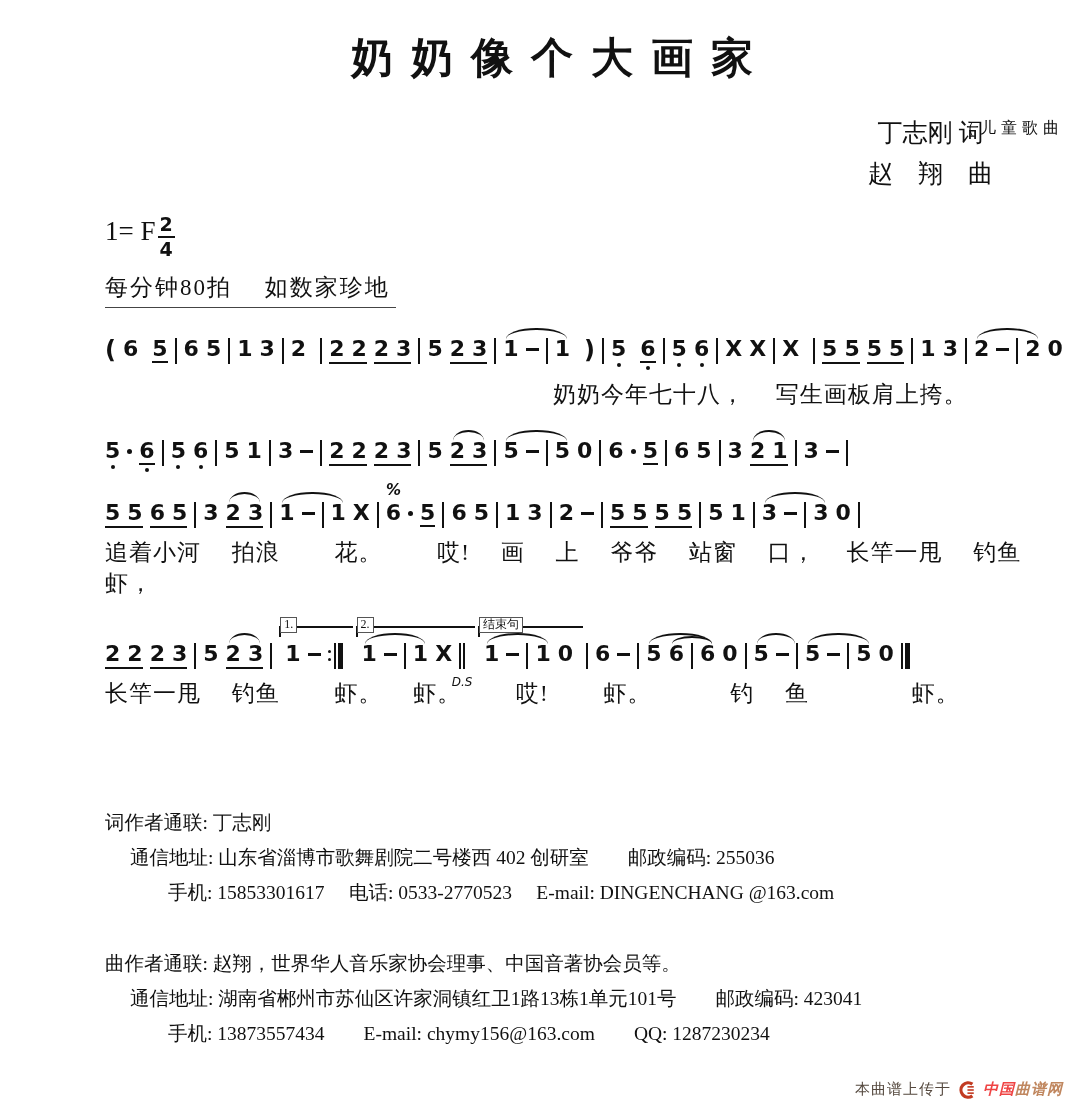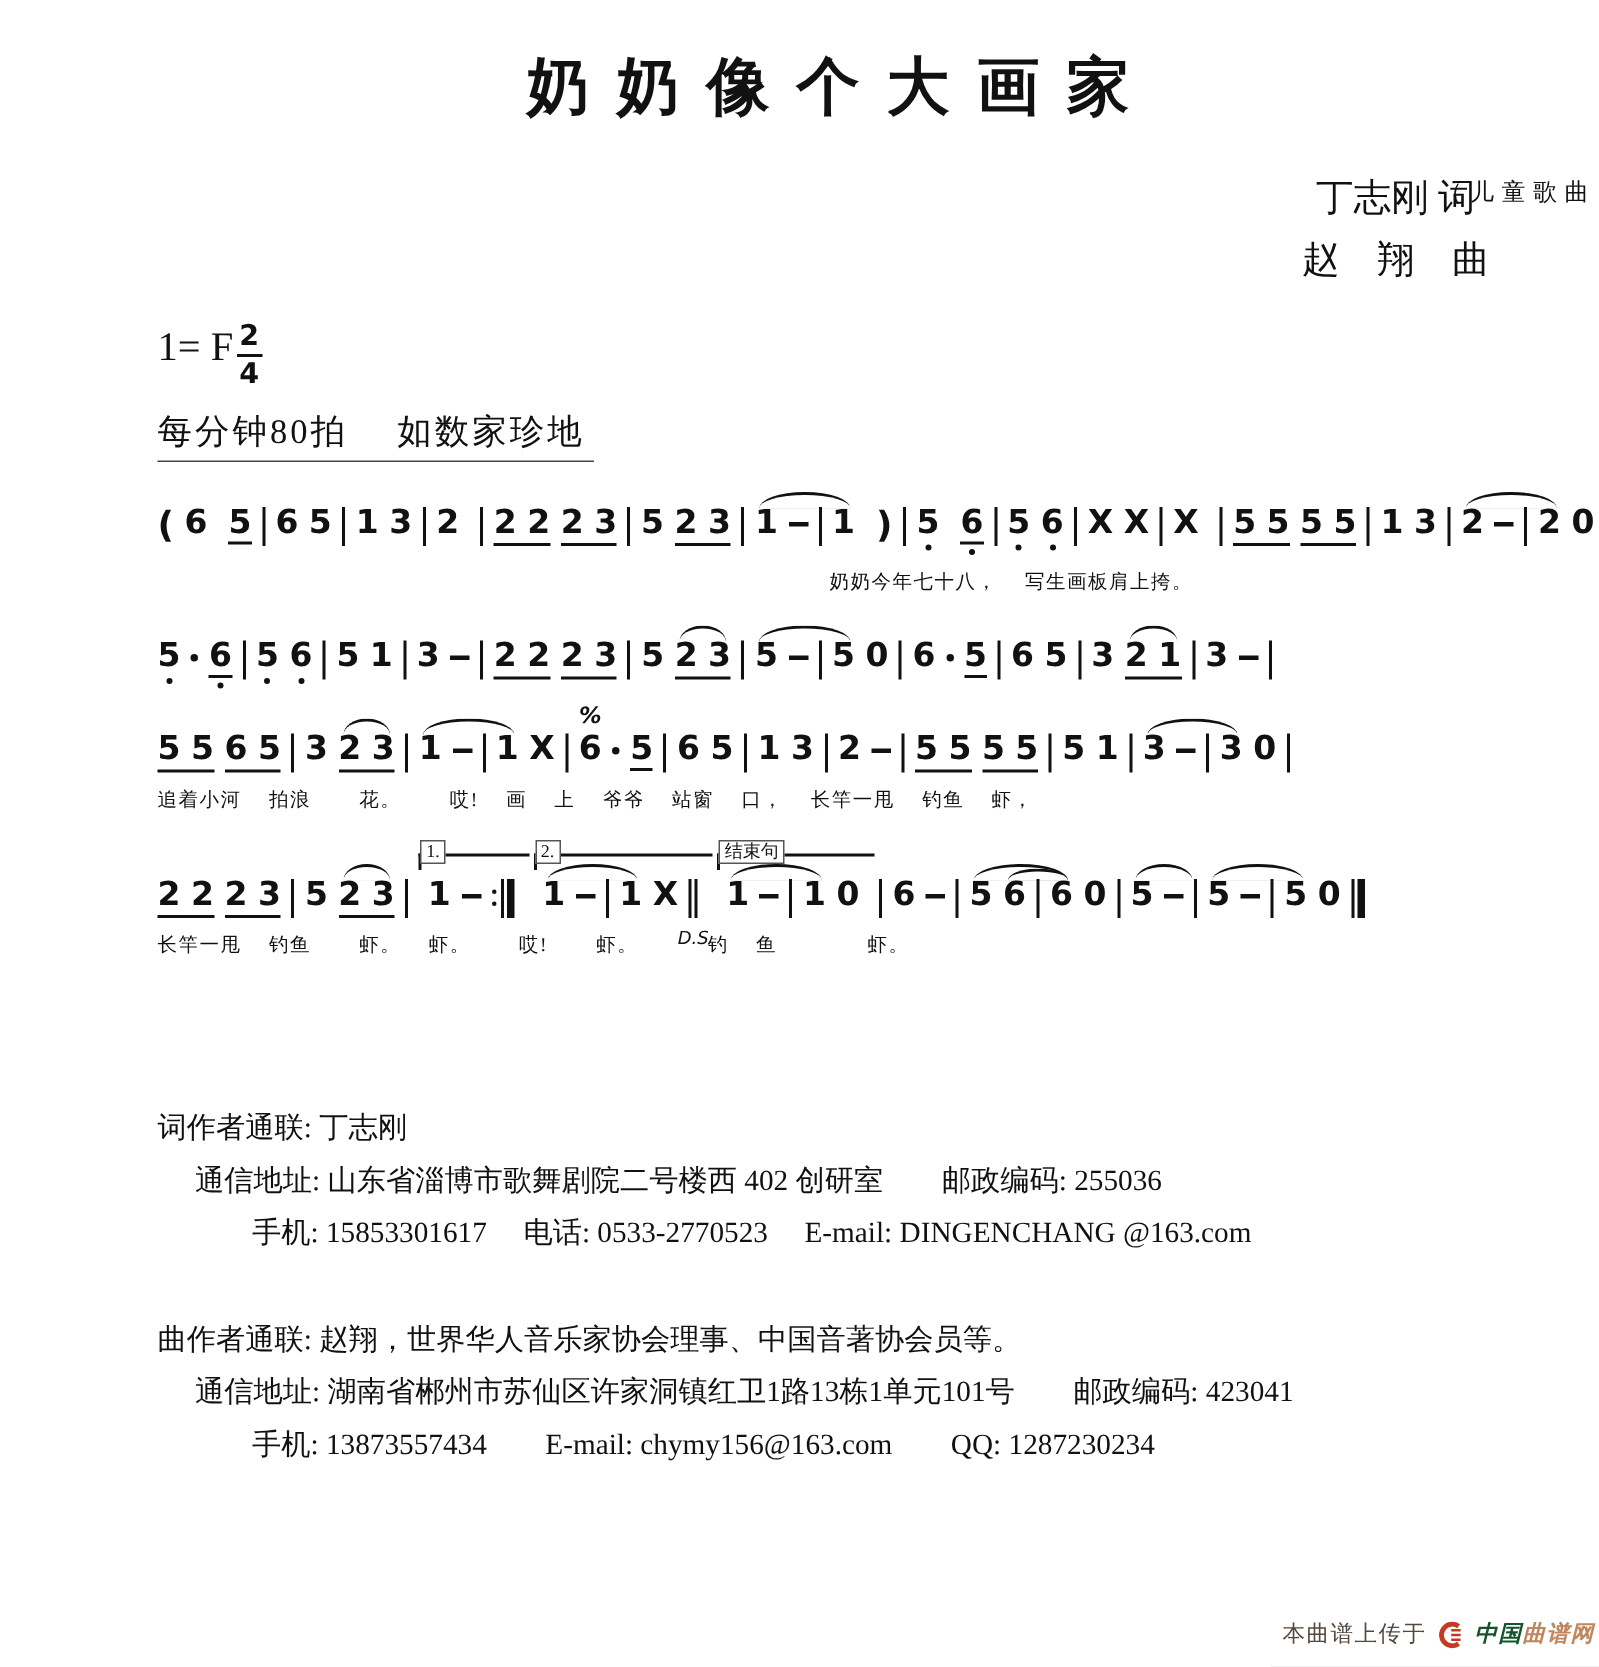--- a/index.html
+++ b/index.html
@@ -44,34 +44,34 @@
   .tie .tie::before{top:-7px;height:6px;}
   .volta{display:inline-flex;gap:7px;position:relative;padding:0 6px;}
   .volta::before{content:"";position:absolute;left:0;right:-4px;top:-17px;height:9px;
                  border-top:2px solid #111;border-left:2px solid #111;}
   .vlabel{position:absolute;top:-26px;left:1px;font-size:12px;border:1px solid #555;
           line-height:1.15;padding:0 3px;background:#fff;white-space:nowrap;
           font-family:"Liberation Serif",serif;}
   .rep{display:inline-flex;align-items:center;gap:2px;height:26px;}
   .cdots{display:inline-flex;flex-direction:column;gap:5px;margin-right:1px;}
   .cd{width:3px;height:3px;border-radius:50%;background:#111;}
-  .lyr{font-size:13px;margin-top:9px;white-space:pre-wrap;letter-spacing:1px;}
+  .lyr{font-size:23px;margin-top:9px;white-space:pre-wrap;letter-spacing:1px;}
   .lyr.off0{margin-left:448px;}
   
   .contacts{margin:96px 0 0 86px;font-size:19.5px;line-height:35px;}
   .cblock{margin-top:15px;}
   .cblock+.cblock{margin-top:36px;}
   .crow.i1{margin-left:25px;}
   .crow.i2{margin-left:63px;}
   
   .footer{position:absolute;right:22px;bottom:12px;display:flex;align-items:center;gap:7px;
           font-size:15px;}
   .wm-prefix{color:#55493f;letter-spacing:1px;}
   .brand{font-weight:bold;font-style:italic;letter-spacing:1px;}
-  .brand .b1{color:#14532d;}
+  .brand .b1{color:#ef4444;}
   .brand .b2{color:#c0875f;}
 </style>
 </head>
 <body>
 
 <div class="page">
 
   <h1 class="title">奶奶像个大画家</h1>
 
   <div class="subrow">

